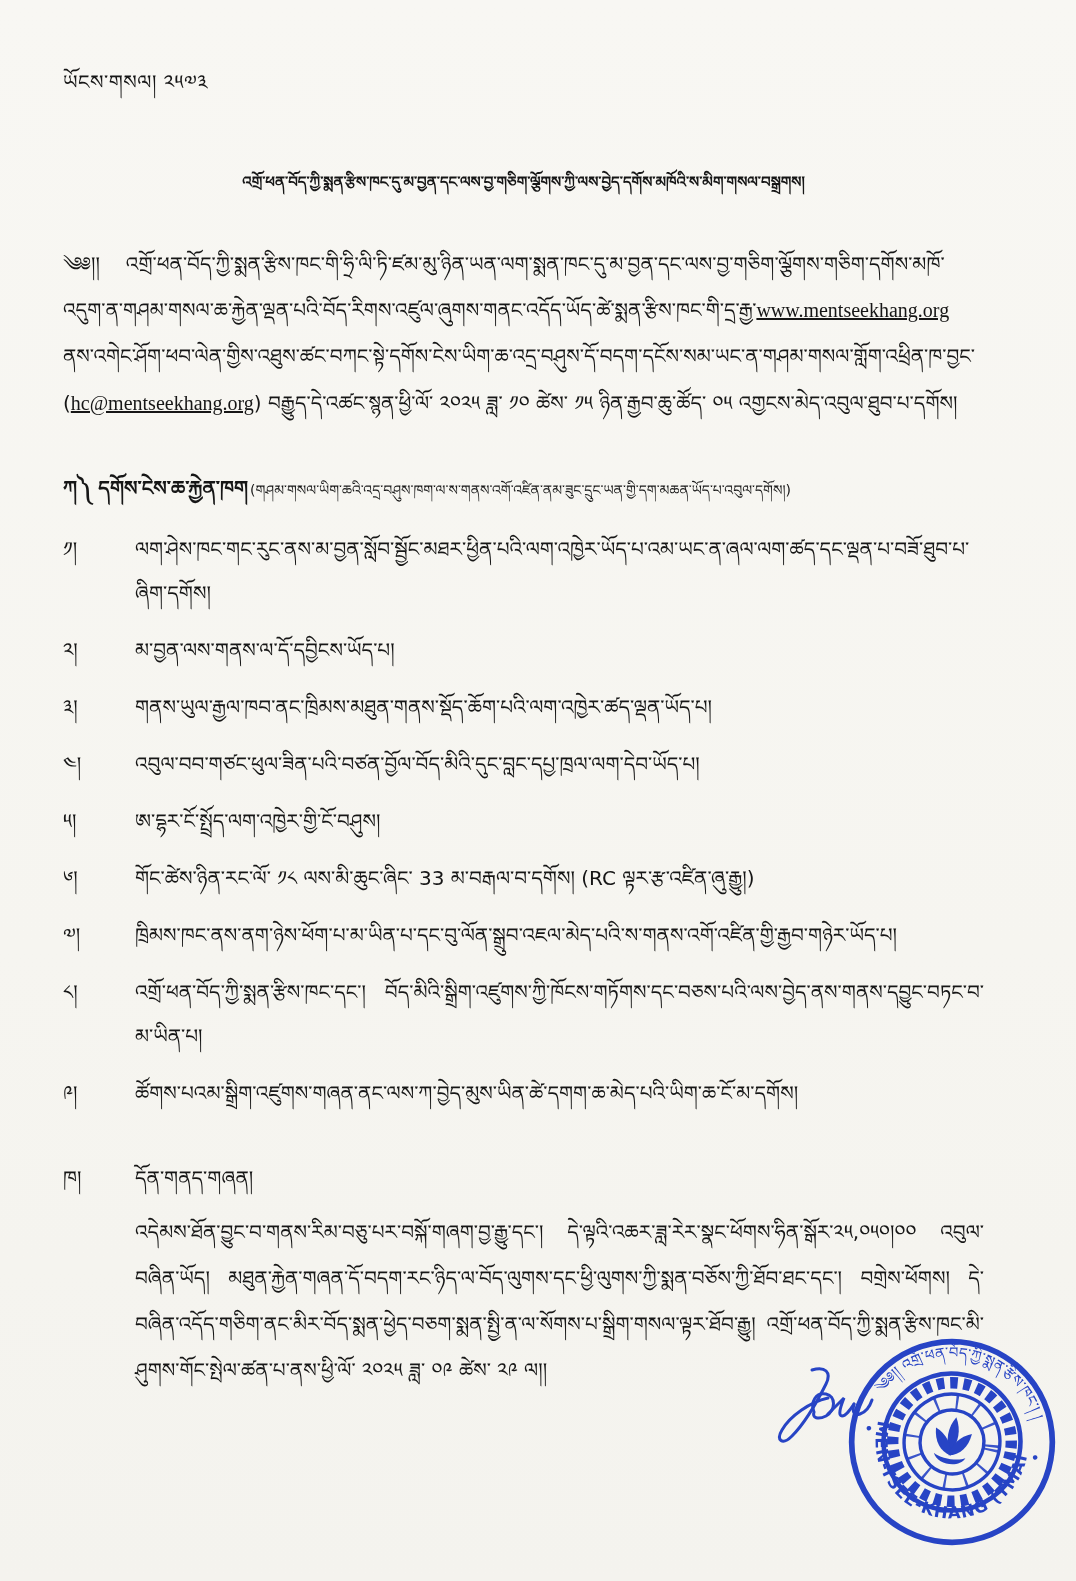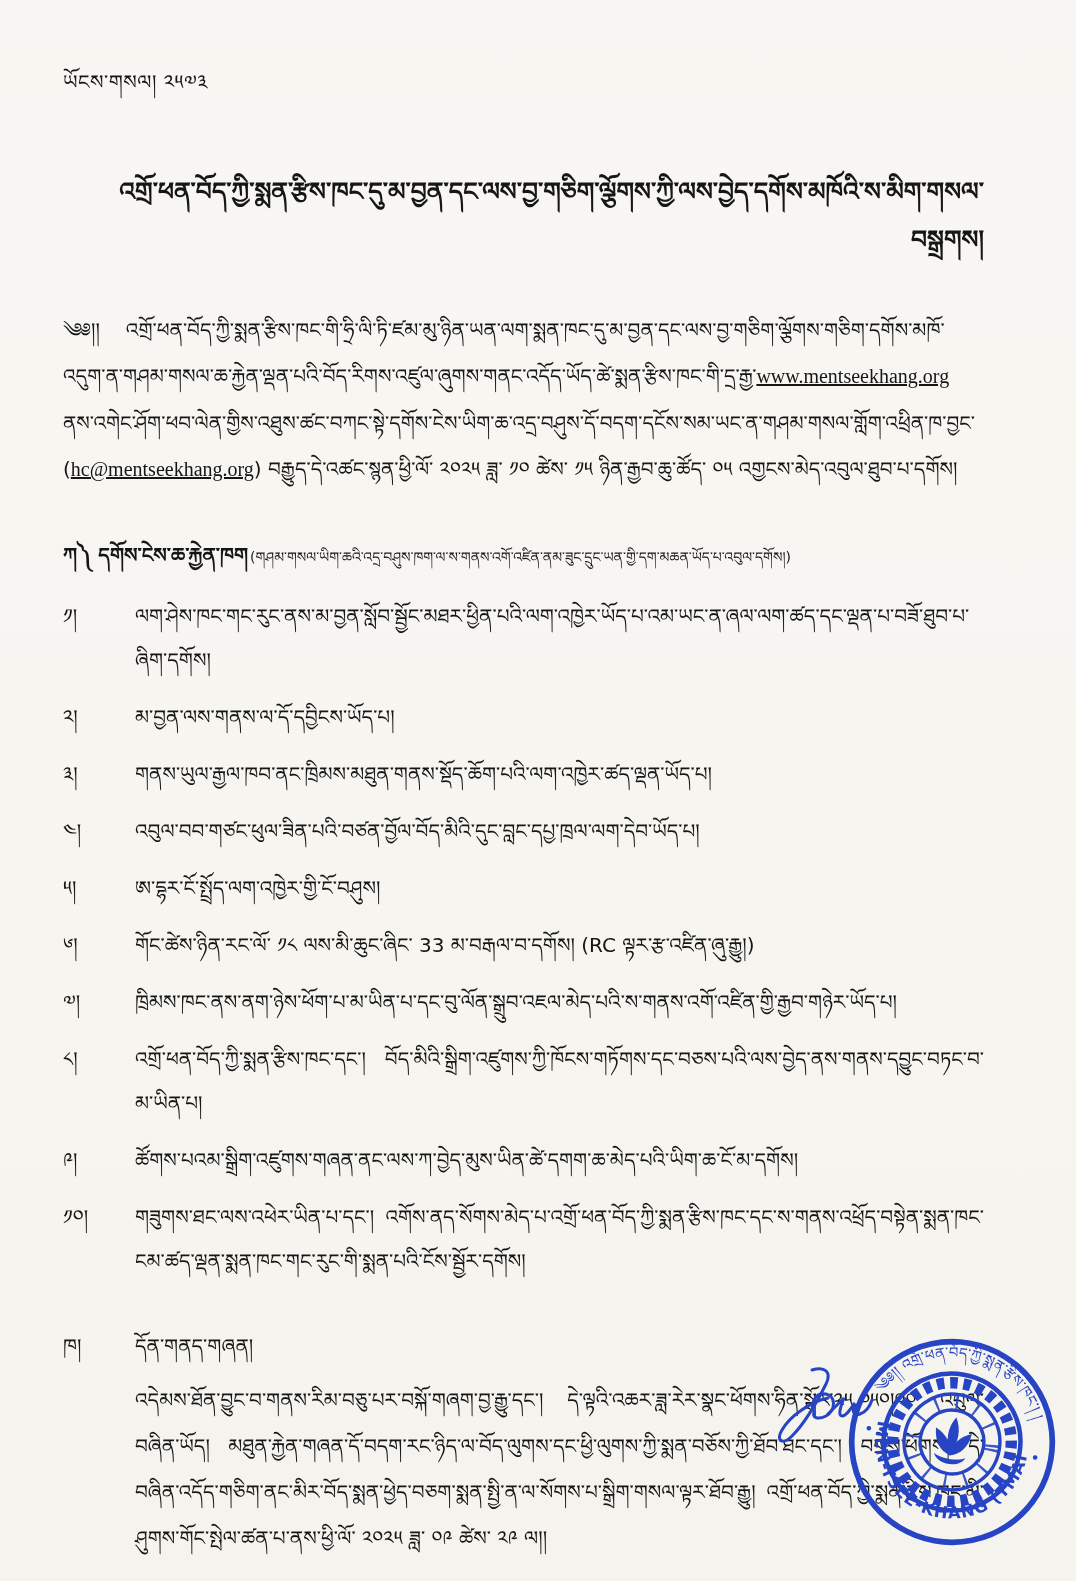--- a/index.html
+++ b/index.html
@@ -16,23 +16,23 @@
     overflow:hidden;
     box-sizing:border-box;
     padding:60px 92px 0 63px;
   }
   .ref{
     font-size:20px;
     letter-spacing:.5px;
   }
   .title{
     margin:52px 0 0 0;
-    font-size:25px;
+    font-size:15px;
     font-weight:600;
-    text-align:right;
+    text-align:center;
     line-height:1.9;
     font-family:Liberation Serif, serif;
   }
   .intro{
     margin:44px 0 0 0;
     font-size:20px;
     line-height:2.32;
     text-align:justify;
   }
   .yigmgo{margin-right:26px;}
@@ -136,24 +136,20 @@
       <span class="req-txt">ཁྲིམས་ཁང་ནས་ནག་ཉེས་ཕོག་པ་མ་ཡིན་པ་དང་བུ་ལོན་སྒྲུབ་འཇལ་མེད་པའི་ས་གནས་འགོ་འཛིན་གྱི་རྒྱབ་གཉེར་ཡོད་པ།</span>
     </div>
     <div class="req-row">
       <span class="req-num">༨།</span>
       <span class="req-txt">འགྲོ་ཕན་བོད་ཀྱི་སྨན་རྩིས་ཁང་དང་།  བོད་མིའི་སྒྲིག་འཛུགས་ཀྱི་ཁོངས་གཏོགས་དང་བཅས་པའི་ལས་བྱེད་ནས་གནས་དབྱུང་བཏང་བ་མ་ཡིན་པ།</span>
     </div>
     <div class="req-row">
       <span class="req-num">༩།</span>
       <span class="req-txt">ཚོགས་པའམ་སྒྲིག་འཛུགས་གཞན་ནང་ལས་ཀ་བྱེད་མུས་ཡིན་ཚེ་དགག་ཆ་མེད་པའི་ཡིག་ཆ་ངོ་མ་དགོས།</span>
     </div>
-    <div class="req-row">
-      <span class="req-num">༡༠།</span>
-      <span class="req-txt">གཟུགས་ཐང་ལས་འཕེར་ཡིན་པ་དང་། འགོས་ནད་སོགས་མེད་པ་འགྲོ་ཕན་བོད་ཀྱི་སྨན་རྩིས་ཁང་དང་ས་གནས་འཕྲོད་བསྟེན་སྨན་ཁང་ངམ་ཚད་ལྡན་སྨན་ཁང་གང་རུང་གི་སྨན་པའི་ངོས་སྦྱོར་དགོས།</span>
-    </div>
   </div>
 
   <div class="kha">
     <div class="kha-head">
       <span class="kha-label">ཁ།</span>
       <span class="kha-title">དོན་གནད་གཞན།</span>
     </div>
     <p class="kha-body">འདེམས་ཐོན་བྱུང་བ་གནས་རིམ་བཅུ་པར་བསྐོ་གཞག་བྱ་རྒྱུ་དང་། དེ་ལྟའི་འཆར་ཟླ་རེར་སྣང་ཕོགས་ཧིན་སྒོར་༢༥,༠༥༠།༠༠ འབུལ་བཞིན་ཡོད།  མཐུན་རྐྱེན་གཞན་དོ་བདག་རང་ཉིད་ལ་བོད་ལུགས་དང་ཕྱི་ལུགས་ཀྱི་སྨན་བཅོས་ཀྱི་ཐོབ་ཐང་དང་། བགྲེས་ཕོགས། དེ་བཞིན་འདོད་གཅིག་ནང་མིར་བོད་སྨན་ཕྱེད་བཅག་སྨན་སྤྱི་ན་ལ་སོགས་པ་སྒྲིག་གསལ་ལྟར་ཐོབ་རྒྱུ། འགྲོ་ཕན་བོད་ཀྱི་སྨན་རྩིས་ཁང་མི་ཤུགས་གོང་སྤེལ་ཚན་པ་ནས་ཕྱི་ལོ་ ༢༠༢༥ ཟླ་ ༠༩ ཚེས་ ༢༩ ལ།།</p>
   </div>
 

